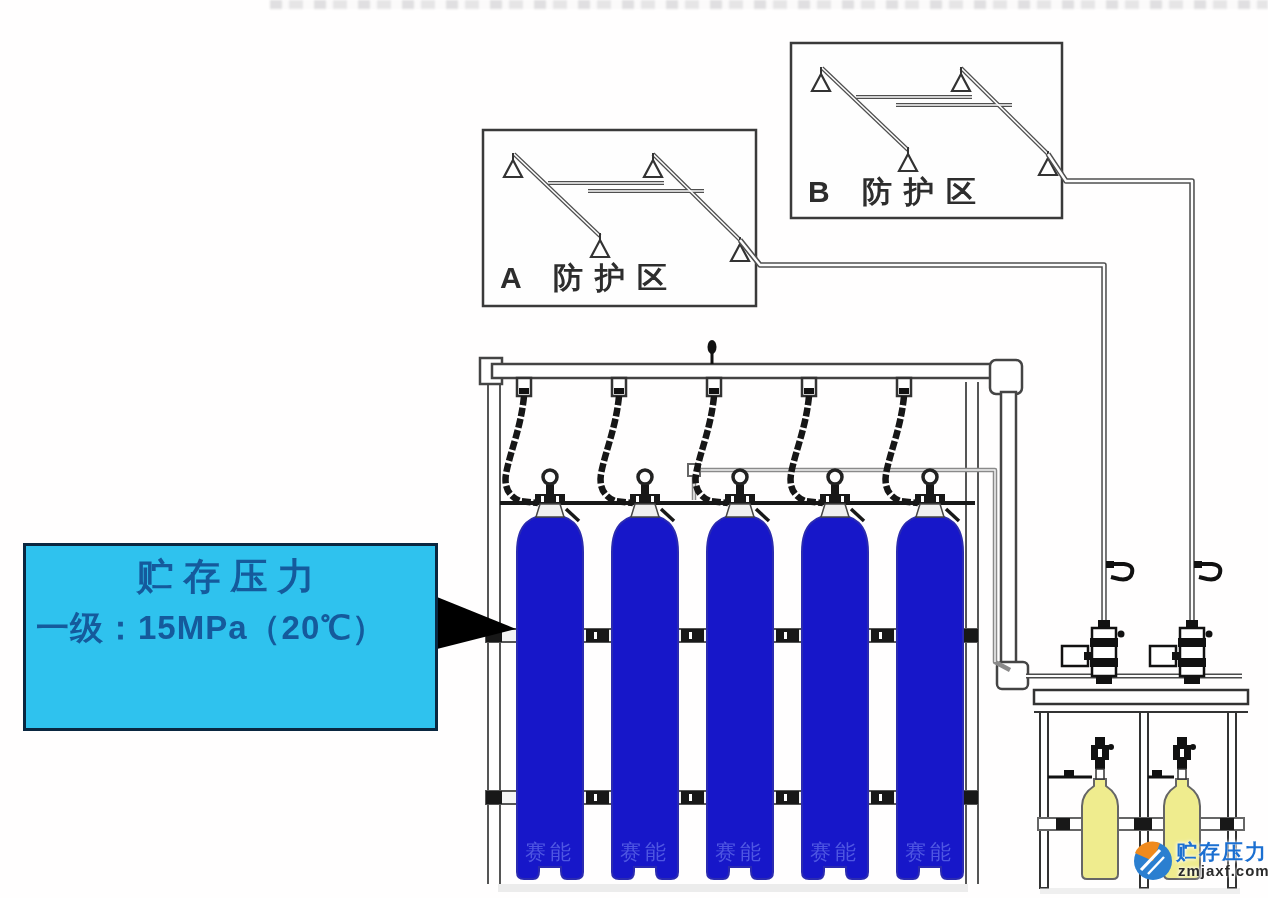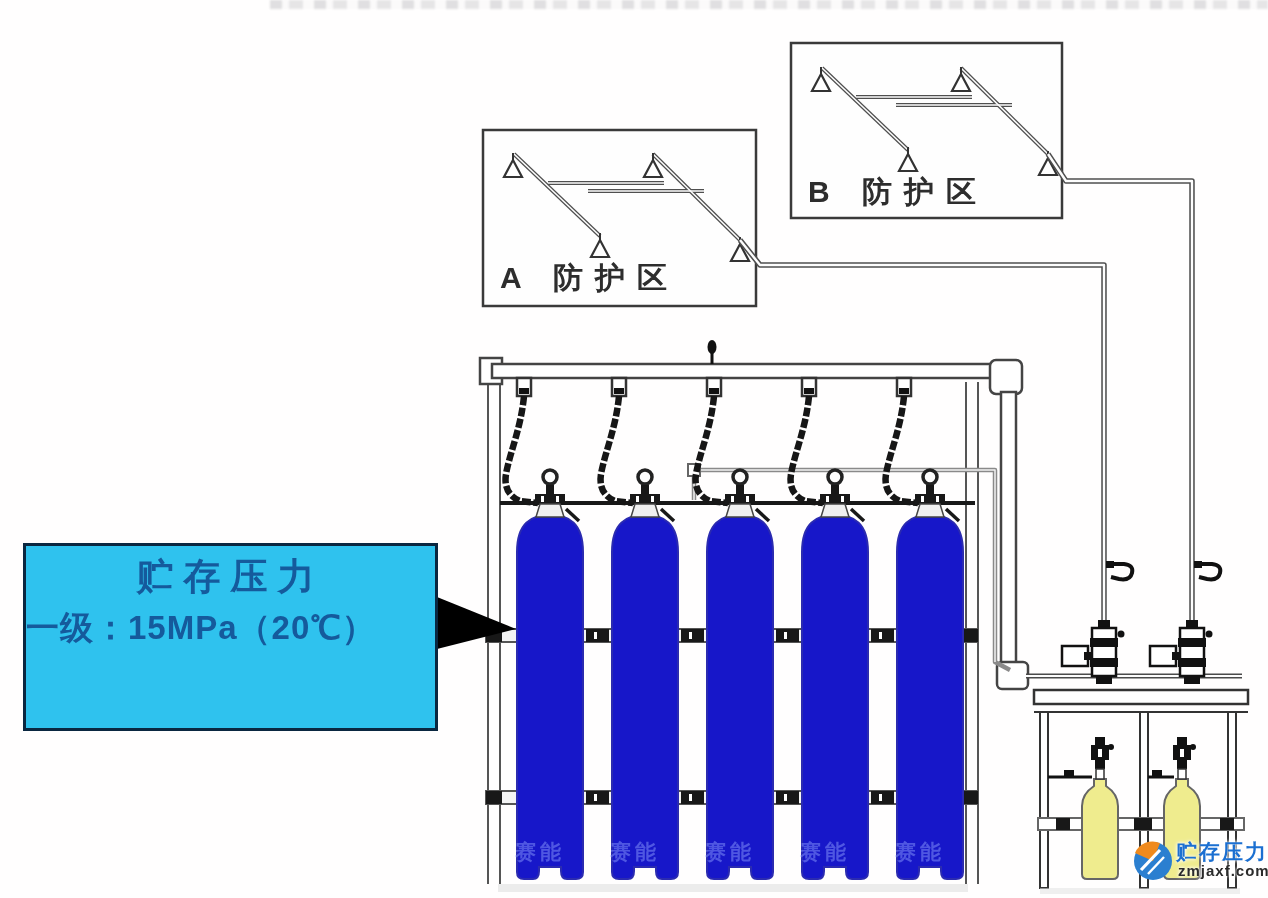--- a/index.html
+++ b/index.html
@@ -18,24 +18,24 @@
   .zone-label{
     position:absolute;color:#2d2d2d;font-size:30px;font-weight:700;
     letter-spacing:12px;white-space:nowrap;
   }
   .callout{
     position:absolute;left:23px;top:543px;width:415px;height:188px;
     background:#2fc2ee;border:3px solid #0a2740;box-sizing:border-box;
     color:#155a9c;text-align:center;
   }
   .callout .t{font-size:37px;font-weight:800;letter-spacing:10px;margin-top:6px;}
-  .callout .l{font-size:33px;font-weight:800;letter-spacing:1px;margin-top:4px;text-align:left;white-space:nowrap;}
+  .callout .l{font-size:33px;font-weight:800;letter-spacing:1px;margin-top:4px;text-align:left;padding-left:10px;white-space:nowrap;}
   .cyl-watermark{
-    position:absolute;top:838px;width:70px;
-    font-size:21px;font-weight:700;color:rgba(125,140,245,.55);
+    position:absolute;top:838px;width:70px;text-align:center;
+    font-size:21px;font-weight:400;color:rgba(125,140,245,.55);
     letter-spacing:4px;
   }
   .logo{position:absolute;left:1130px;top:836px;width:138px;height:56px;}
   .logo .brand{
     position:absolute;left:46px;top:2px;font-size:21px;font-weight:800;color:#1b6fd1;
     letter-spacing:2px;text-shadow:0 0 3px #fff,0 0 5px #fff;white-space:nowrap;
   }
   .logo .site{
     position:absolute;left:48px;top:26px;font-size:15px;font-weight:800;color:#2b2b2b;
     letter-spacing:1px;text-shadow:0 0 3px #fff,0 0 4px #fff;white-space:nowrap;

